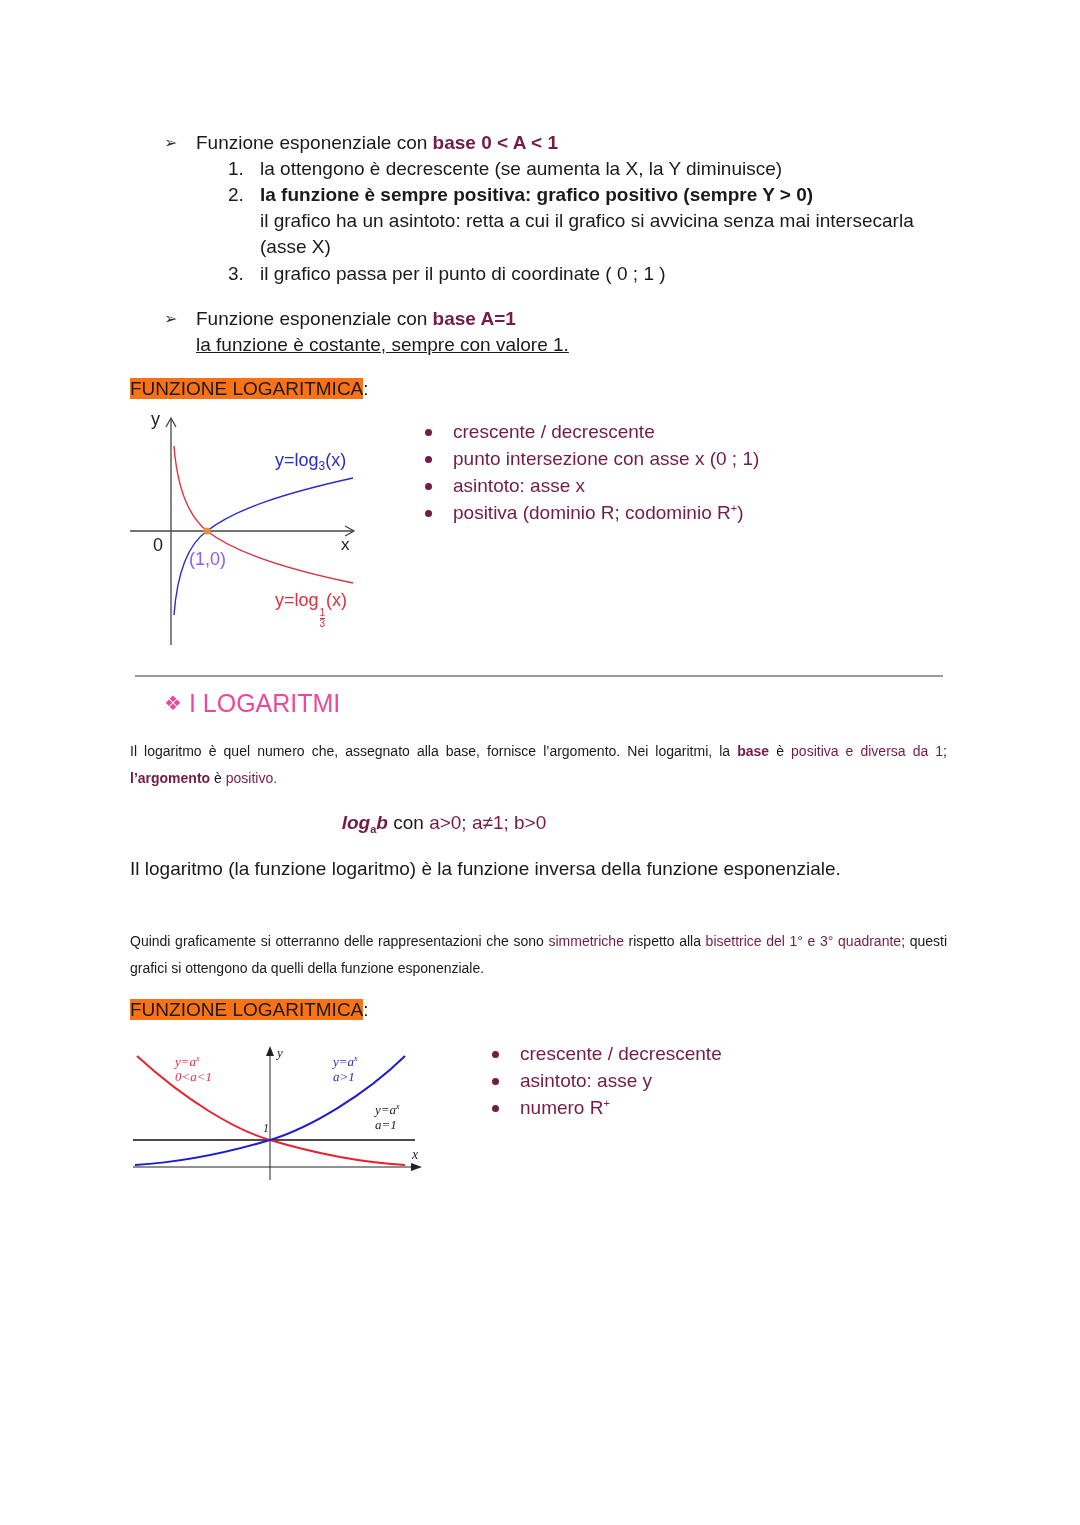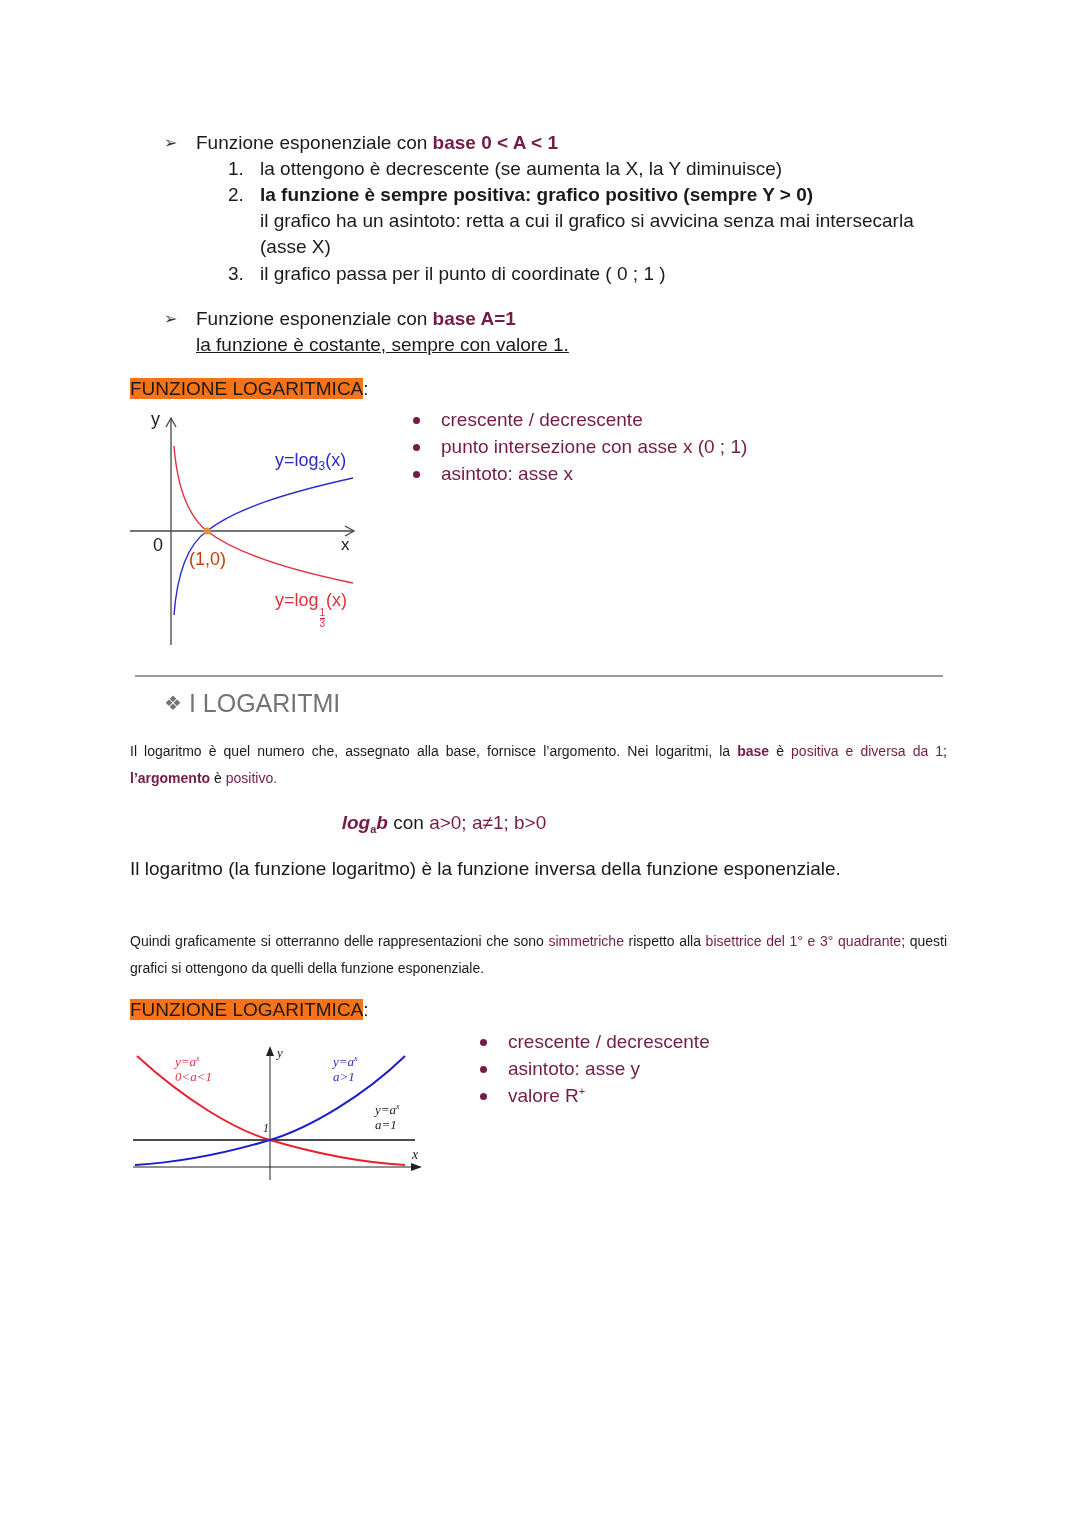--- a/index.html
+++ b/index.html
@@ -6,29 +6,29 @@
   body {
     width: 1080px; height: 1525px; position: relative; overflow: hidden;
     font-family: "Liberation Sans", sans-serif; color: #1a1a1a;
   }
   .abs { position: absolute; }
   .txt { font-size: 19px; line-height: 26px; white-space: nowrap; }
   .accent { color: #741b47; }
   .accent-b { color: #741b47; font-weight: bold; }
   .arrow { position: absolute; font-size: 16px; color: #333; }
   .hl { background: #f97316; }
-  .bullet-list { list-style: none; margin: 4px; padding: 0; }
+  .bullet-list { list-style: none; margin: 16px; padding: 0; }
   .bullet-list li { position: relative; padding-left: 32px; font-size: 19px; line-height: 27px; color: #741b47; white-space: nowrap; }
   .bullet-list li::before {
     content: ""; position: absolute; left: 4px; top: 11px;
     width: 7px; height: 7px; border-radius: 50%; background: #741b47;
   }
   .para { font-size: 14px; line-height: 27px; text-align: justify; text-align-last: left; }
   .heading {
-    font-size: 25px; color: #737373; line-height: 30px; white-space: nowrap;
+    font-size: 25px; color: #ec4899; line-height: 30px; white-space: nowrap;
   }
   .divider { height: 2px; background: #9a9a9a; }
   sup { font-size: 11px; vertical-align: 7px; line-height: 0; }
   sub.s { font-size: 12px; vertical-align: -4px; line-height: 0; }
 </style>
 </head>
 <body>
 
 <div class="abs" style="left:164px; top:130px;">
   <span class="arrow" style="left:0; top:3px;">➢</span>
@@ -64,33 +64,34 @@
     <polyline points="220,121 229,126 220,131" fill="none" stroke="#444" stroke-width="1.3"></polyline>
 
     <path d="M49,210 C52,170 62,140 82,126 C110,104 160,88 228,73" fill="none" stroke="#2a2acc" stroke-width="1.4"></path>
 
     <path d="M49,41 C52,80 62,110 82,126 C110,148 160,164 228,178" fill="none" stroke="#e03040" stroke-width="1.4"></path>
     <circle cx="82" cy="126" r="3.5" fill="#e69138"></circle>
   </svg>
   <span class="abs" style="left:26px; top:4px; font-size:18px; color:#222;">y</span>
   <span class="abs" style="left:216px; top:130px; font-size:17px; color:#222;">x</span>
   <span class="abs" style="left:28px; top:130px; font-size:18px; color:#222;">0</span>
-  <span class="abs" style="left:64px; top:144px; font-size:18px; color:#c2410c;">(1,0)</span>
+  <span class="abs" style="left:64px; top:144px; font-size:18px; color:#8b5cf6;">(1,0)</span>
   <span class="abs" style="left:150px; top:45px; font-size:18px; color:#2a2acc; white-space:nowrap;"><span>y=log</span><sub class="s">3</sub><span>(x)</span></span>
   <span class="abs" style="left:150px; top:185px; font-size:18px; color:#e03040; white-space:nowrap;"><span>y=log</span><span style="display:inline-flex; flex-direction:column; align-items:center; font-size:10px; line-height:10px; vertical-align:-10px; margin:0 1px;">
         <span style="border-bottom:1px solid #e03040;">1</span>
         <span>3</span>
       </span><span>(x)</span></span>
 </div>
 
 <div class="abs" style="left:405px; top:402px;">
   <ul class="bullet-list">
     <li>crescente / decrescente</li>
     <li>punto intersezione con asse x (0 ; 1)</li>
     <li>asintoto: asse x</li>
+    <li><span>positiva (dominio R; codominio R</span><sup>+</sup><span>)</span></li>
   </ul>
 </div>
 
 <div class="abs divider" style="left:135px; top:675px; width:808px;"></div>
 
 <div class="abs heading" style="left:164px; top:688px;">
   <span style="font-size:20px; vertical-align:2px;">❖</span>
   <span>I LOGARITMI</span>
 </div>
 
@@ -141,15 +142,15 @@
   <div class="abs" style="left:250px; top:62px; font-family:'Liberation Serif',serif; font-style:italic; font-size:13px; line-height:15px; color:#222; white-space:nowrap;">
     <div><span>y=a</span><sup style="font-size:8px; vertical-align:5px;">x</sup></div>
     <div>a=1</div>
   </div>
 </div>
 
 <div class="abs" style="left:472px; top:1024px;">
   <ul class="bullet-list">
     <li>crescente / decrescente</li>
     <li>asintoto: asse y</li>
-    <li><span>valore R</span><sup>+</sup></li>
+    <li><span>numero R</span><sup>+</sup></li>
   </ul>
 </div>
 
 </body></html>

